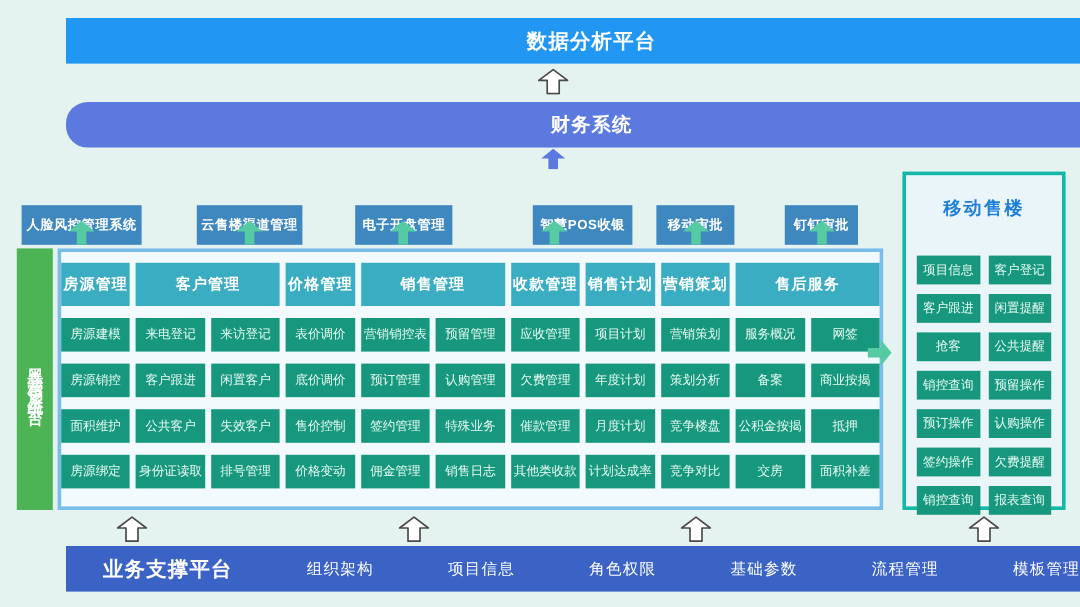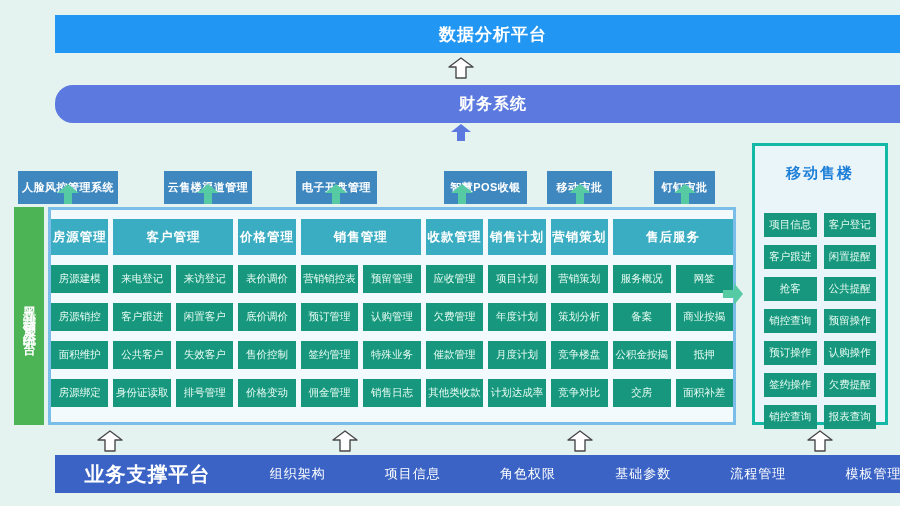--- a/index.html
+++ b/index.html
@@ -43,21 +43,21 @@
   .cell{background:#17987e;color:#e7fbf3;font-size:10.5px;display:flex;align-items:center;justify-content:center;white-space:nowrap;}
 
   
   .right-panel{position:absolute;left:752px;top:143px;width:136px;height:282px;box-sizing:border-box;border:3px solid #14b8a6;background:#eaf5fa;}
   .rp-title{margin-top:18px;text-align:center;color:#1d7fd8;font-size:15px;font-weight:bold;letter-spacing:2px;}
   .mobile-items{display:grid;grid-template-columns:1fr 1fr;gap:8px 7px;padding:30px 9px 0;}
   .mitem{background:#17987e;color:#e7fbf3;font-size:10.5px;height:24px;display:flex;align-items:center;justify-content:center;white-space:nowrap;}
 
   
   .bitem{color:#fff;font-size:13px;}
-  .bitem.primary{font-size:20px;font-weight:bold;}
+  .bitem.primary{font-size:17px;font-weight:bold;}
 </style>
 </head>
 <body>
 
 <div class="canvas">
 
   <div class="bar top">
     <span>数据分析平台</span>
   </div>
 

